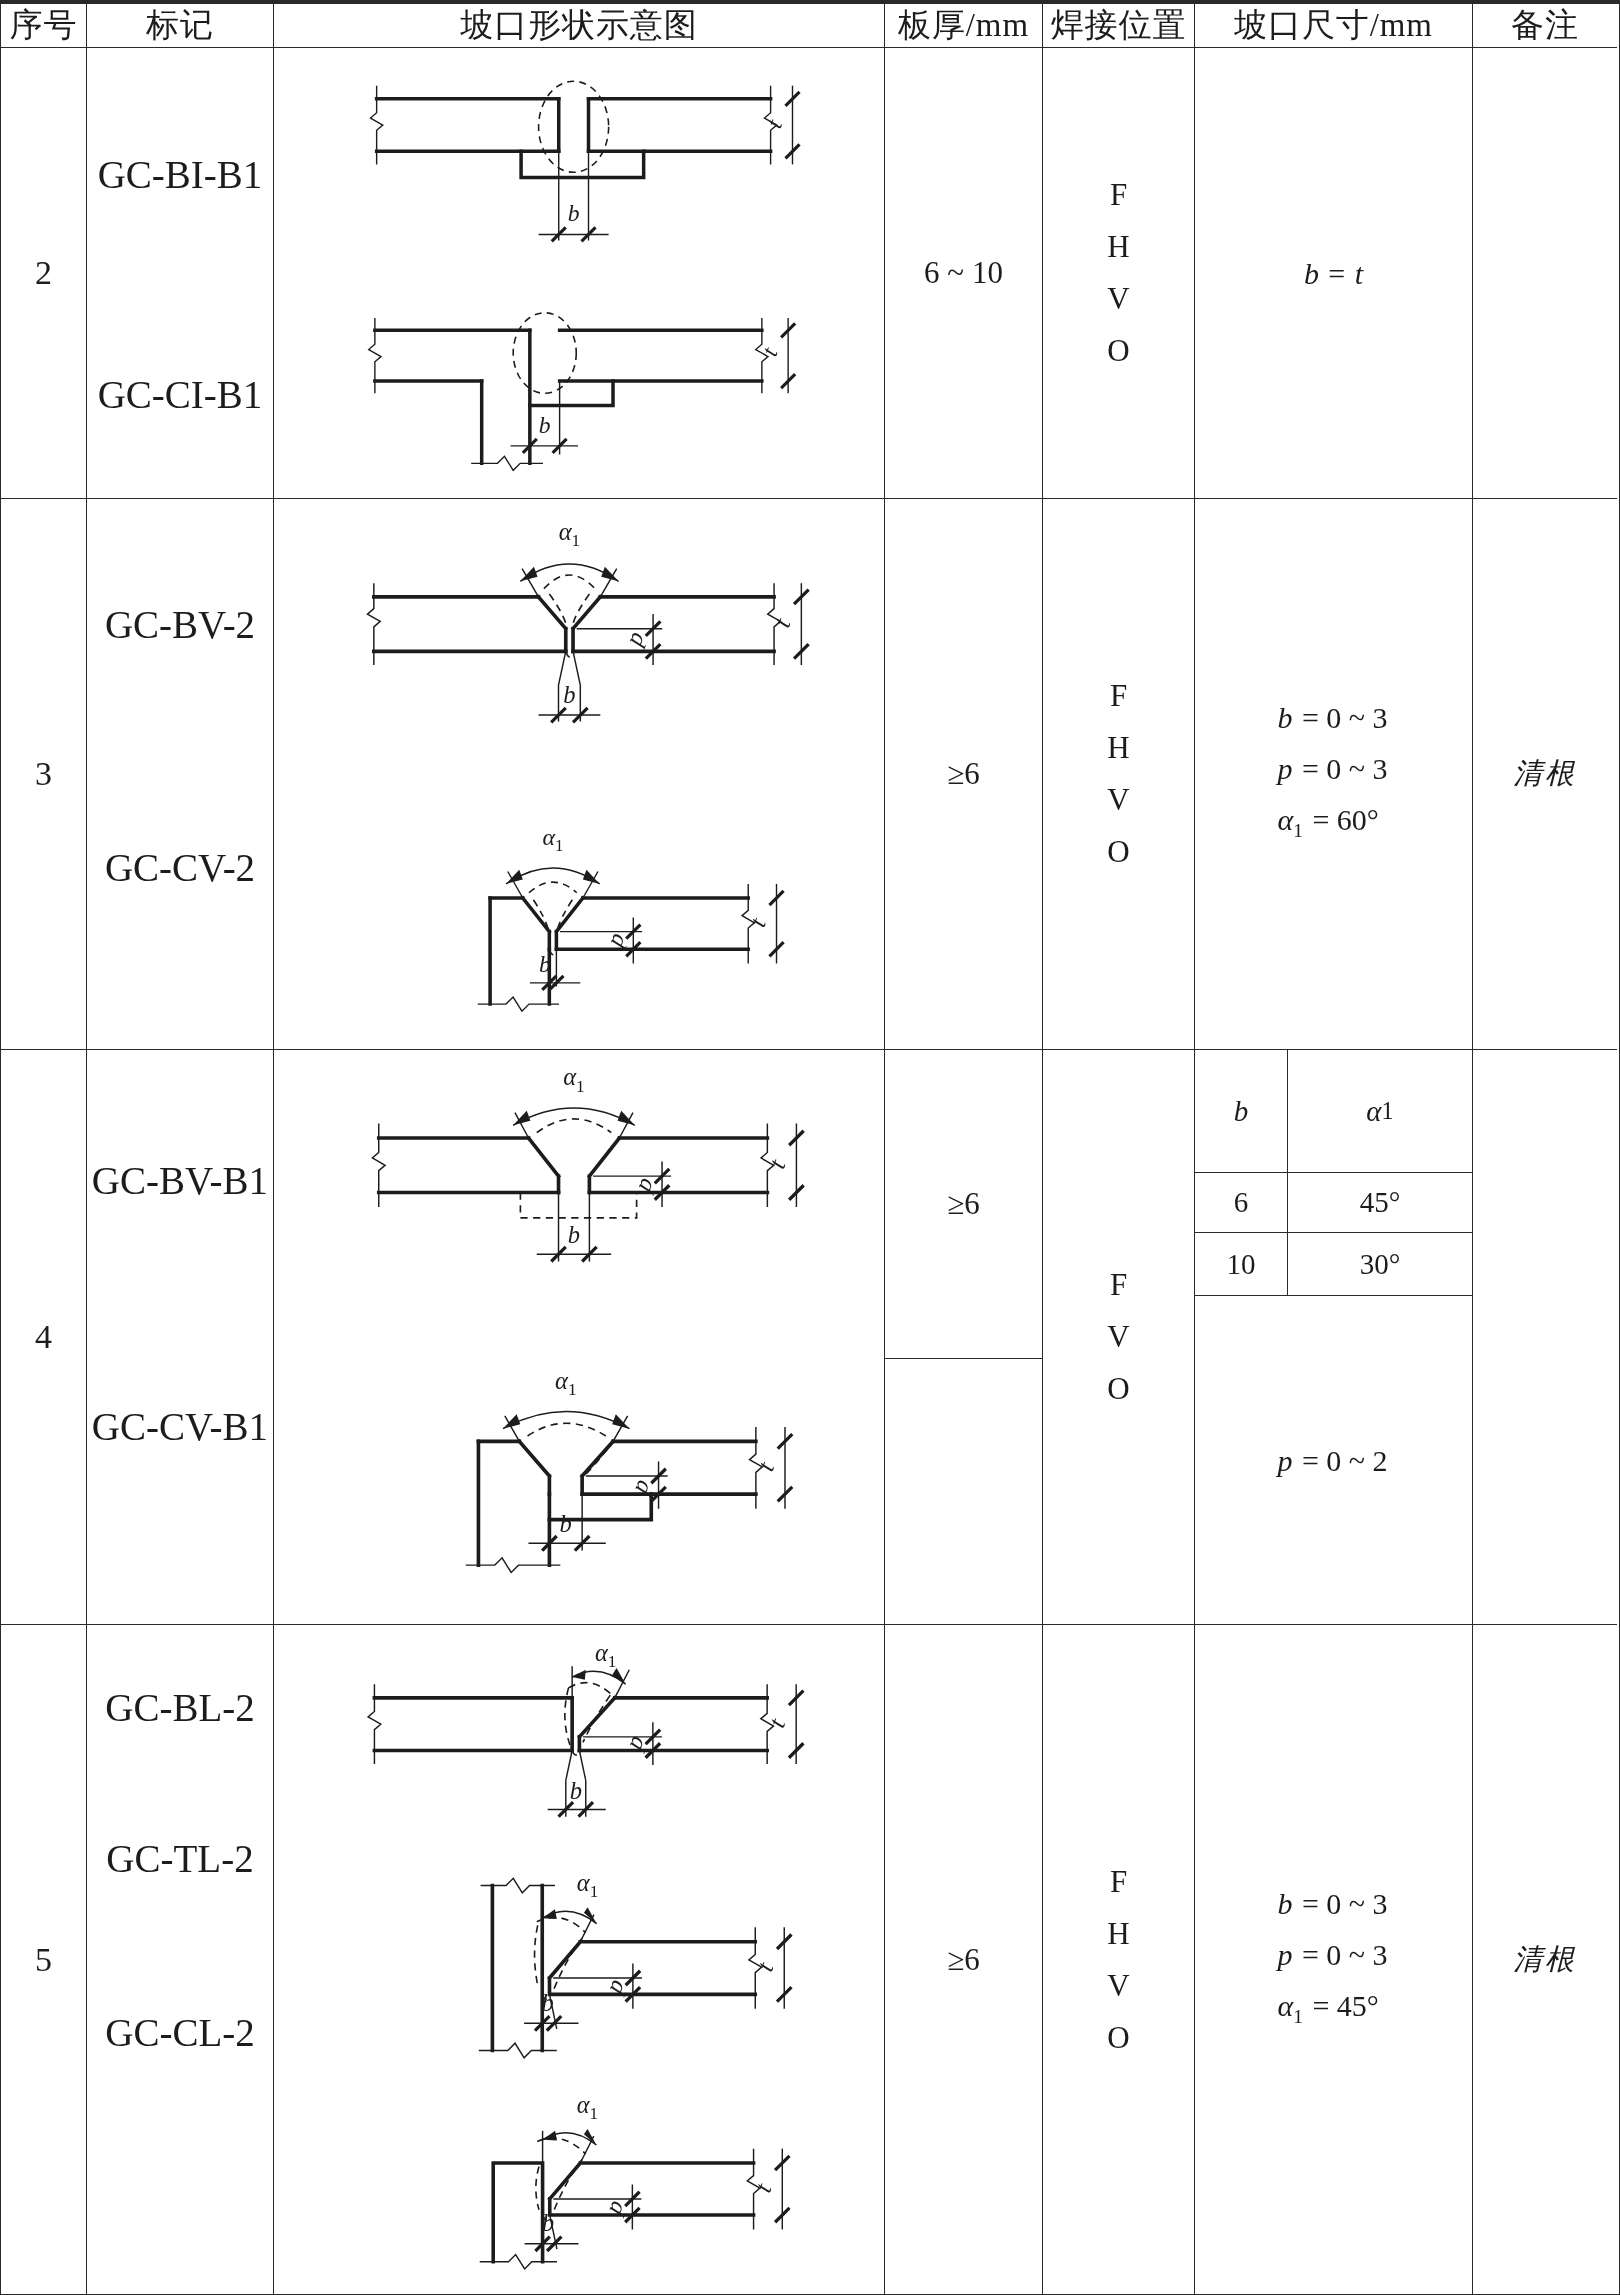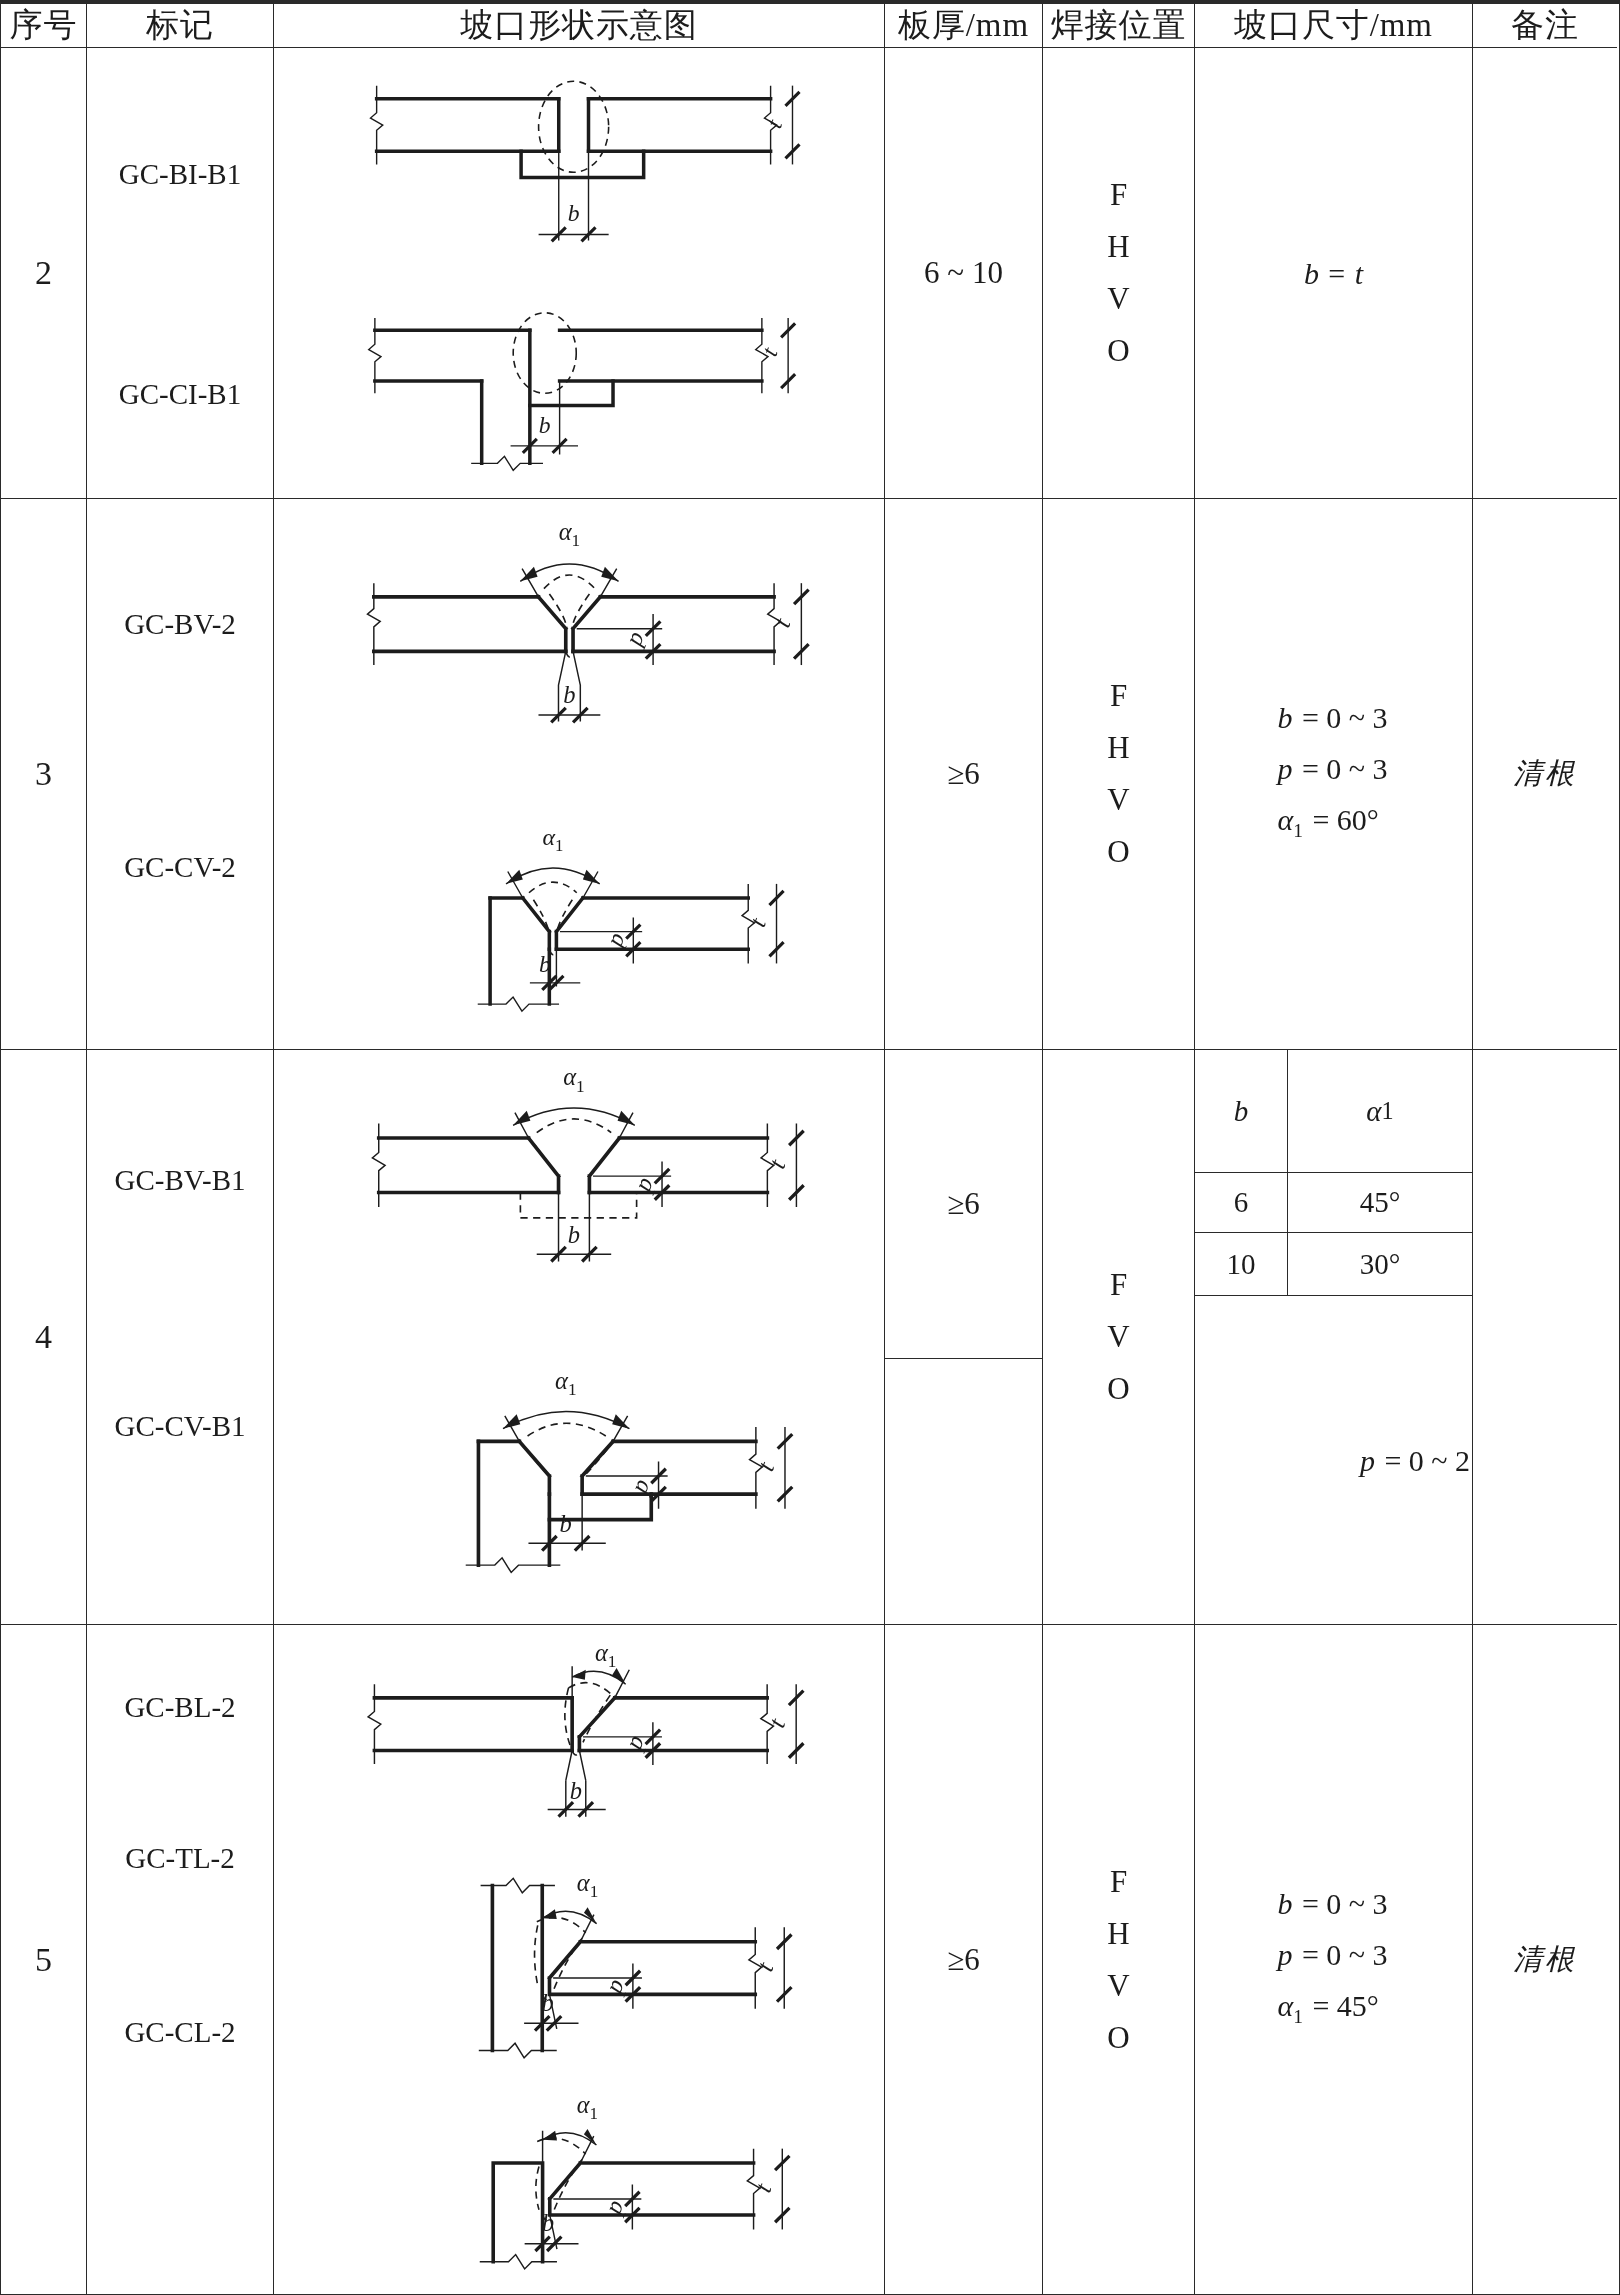--- a/index.html
+++ b/index.html
@@ -14,41 +14,41 @@
     display:grid;
     grid-template-columns:86px 187px 611px 158px 152px 278px 144px;
     grid-template-rows:44px 451px 551px 575px 669px;
   }
   .cell{border-right:1.9px solid #2a2a2a;border-bottom:1.9px solid #2a2a2a;position:relative;}
   .cell.lastcol{border-right:none;}
   .cell.lastrow{border-bottom:none;}
   .hd{display:flex;align-items:center;justify-content:center;font-size:33px;letter-spacing:0.9px;}
   .num{display:flex;align-items:center;justify-content:center;font-size:34px;}
   .markcell{position:relative;}
-  .mark{position:absolute;left:0;width:100%;text-align:center;font-size:29px;transform:translateY(-50%);white-space:nowrap;}
+  .mark{position:absolute;left:0;width:100%;text-align:center;font-size:39px;transform:translateY(-50%);white-space:nowrap;}
   .thick{display:flex;align-items:center;justify-content:center;font-size:31px;}
   .poscell{display:flex;flex-direction:column;align-items:center;justify-content:center;}
   .poscell div{font-size:31px;line-height:52px;}
   .dimcell{display:flex;flex-direction:column;align-items:center;justify-content:center;}
   .dimline{font-size:30px;line-height:51px;white-space:nowrap;}
   .dimlines{display:flex;flex-direction:column;align-items:flex-start;font-family:Liberation Serif, serif;}
   .mvar{font-style:italic;}
   .meq{font-style:normal;padding:0 1.9px;}
   .dimline sub{font-size:19.5px;font-style:normal;}
   .remark{display:flex;align-items:center;justify-content:center;font-size:29px;letter-spacing:2.8px;font-style:italic;}
   
   .splitthick{display:flex;flex-direction:column;}
   .splitthick .half1{height:309px;border-bottom:1.9px solid #2a2a2a;display:flex;align-items:center;justify-content:center;font-size:31px;}
   .splitthick .half2{flex:1;display:flex;align-items:center;justify-content:center;font-size:31px;}
   
   .subtbl{display:grid;grid-template-columns:93px 1fr;grid-template-rows:123px 60px 63px;}
   .stc{border-bottom:1.9px solid #2a2a2a;display:flex;align-items:center;justify-content:center;font-size:29px;}
   .stc.c1{border-right:1.9px solid #2a2a2a;}
   .stc .mvar{font-size:29px;}
-  .below{position:absolute;left:0;top:249px;width:100%;height:323px;display:flex;align-items:center;justify-content:flex-end;}
+  .below{position:absolute;left:0;top:249px;width:100%;height:323px;display:flex;align-items:center;justify-content:center;}
   
   .diag{position:absolute;}
   svg .b{stroke:#1c1c1c;stroke-width:4;fill:none;stroke-linecap:square;}
   svg .t{stroke:#1c1c1c;stroke-width:1.6;fill:none;}
   svg .d{stroke:#1c1c1c;stroke-width:1.8;fill:none;stroke-dasharray:8 6;}
   svg .k{stroke:#1c1c1c;stroke-width:3.6;fill:none;}
   svg .ah{fill:#1c1c1c;stroke:none;}
   svg text{font-family:"Liberation Serif","DejaVu Serif",serif;font-style:italic;font-size:27px;fill:#1c1c1c;}
   svg .sub{font-size:19px;font-style:normal;}
 </style>

